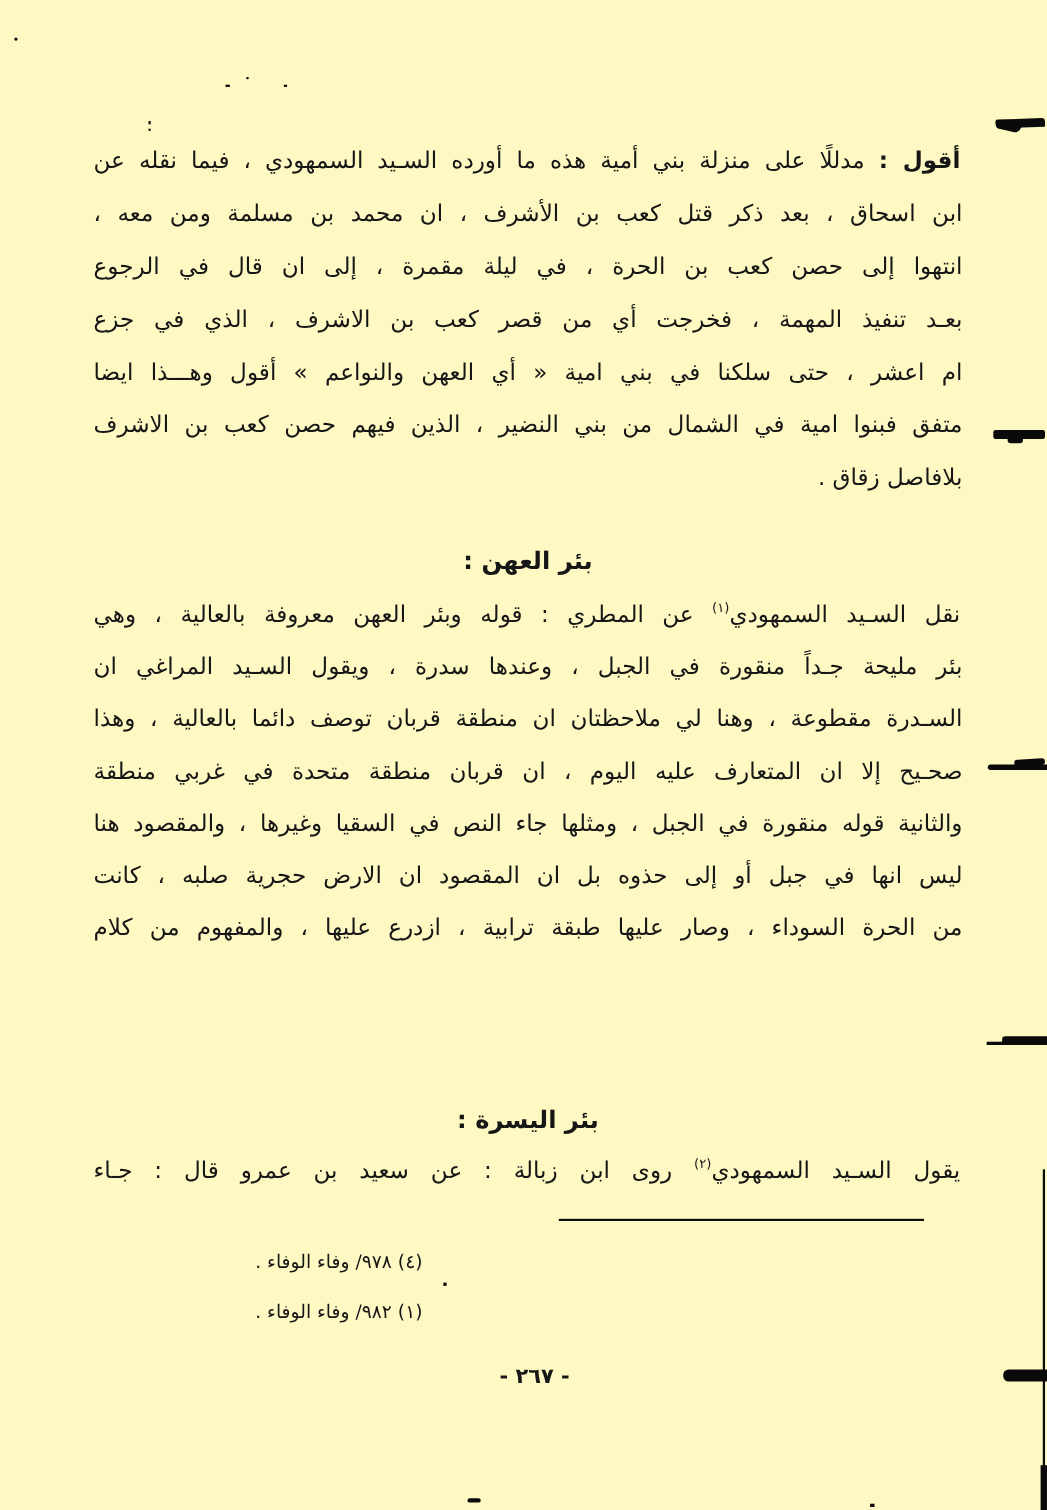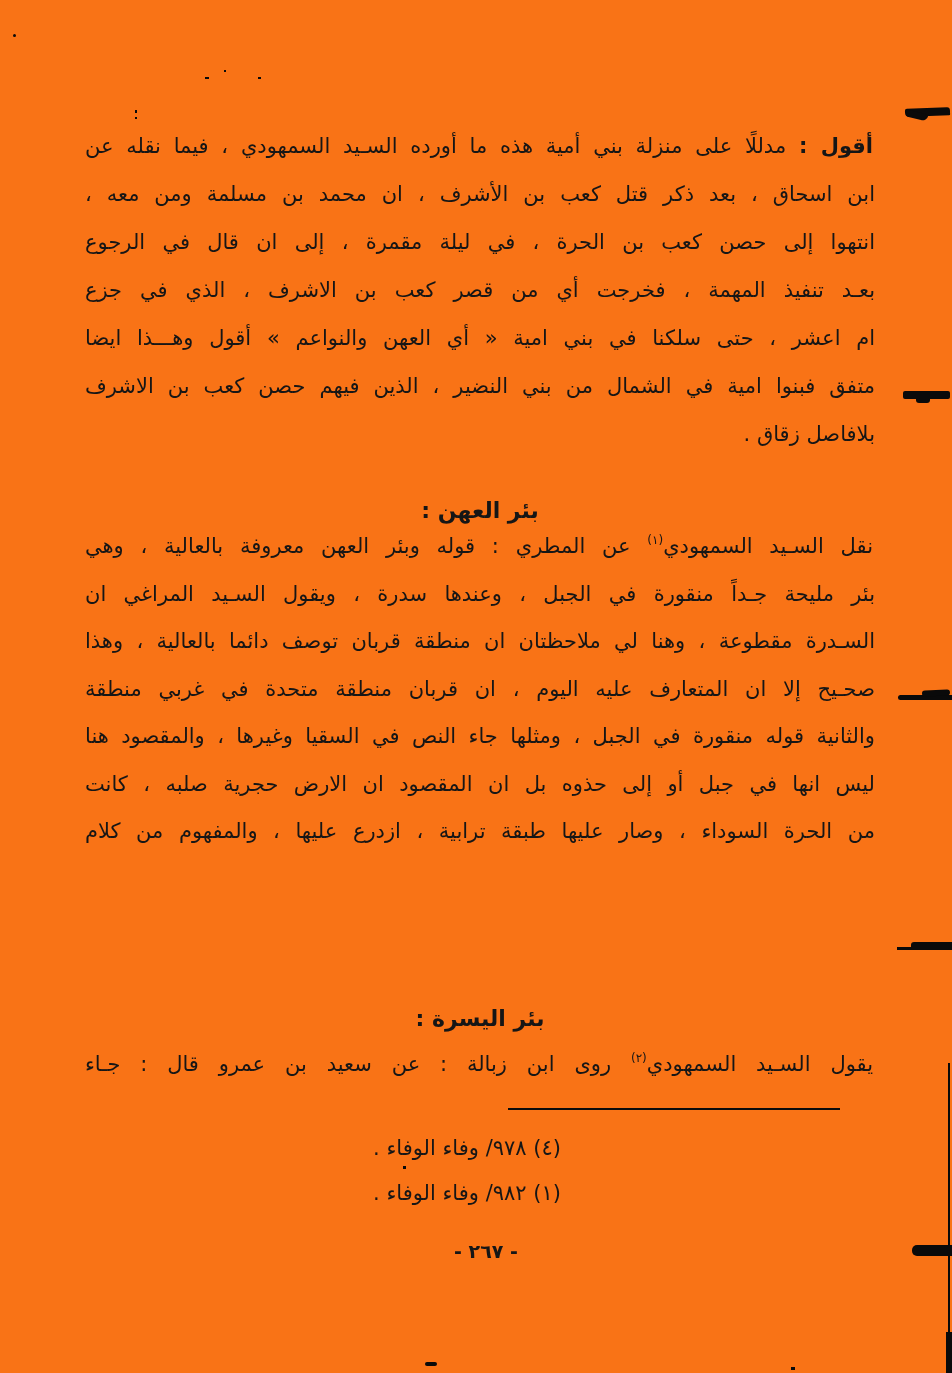--- a/index.html
+++ b/index.html
@@ -1,19 +1,19 @@
 <!DOCTYPE html>
 <html lang="ar"><head>
 <meta charset="utf-8">
 <style>
   html,body{margin:0;padding:0;background:#e8e8e8;}
   .page{
     position:relative;
     width:952px;height:1373px;
-    background:#f97316;
+    background:#fef9c3;
     overflow:hidden;
     font-family:"DejaVu Sans",sans-serif;
     color:#161616;
   }
   .block{position:absolute;right:77px;width:790px;direction:rtl;}
   .para{font-size:21px;line-height:48px;}
   .para .line{
     text-align:justify;
     text-align-last:justify;
     white-space:nowrap;
@@ -25,21 +25,21 @@
   .para .line.indent{padding-right:2px;}
   .lead{font-weight:bold;}
   .sup{font-size:12px;vertical-align:9px;letter-spacing:-1px;}
   .heading{
     font-size:22px;font-weight:bold;text-align:center;direction:rtl;
   }
   #para2{line-height:47.5px;}
   .fn-rule{position:absolute;left:508px;top:1108px;width:332px;height:2px;background:#0c0c0c;}
   .footnotes{
     position:absolute;right:250px;top:1126px;width:470px;
-    direction:rtl;text-align:center;font-size:21px;line-height:45px;
+    direction:rtl;text-align:left;font-size:17px;line-height:45px;
   }
   .page-number{
     position:absolute;top:1240px;left:0;width:972px;
     text-align:center;font-size:19px;letter-spacing:3px;font-weight:bold;
   }
   
   .art{position:absolute;background:#0a0a0a;}
   .a1a{left:905px;top:108px;width:45px;height:8px;transform:rotate(-2deg);border-radius:2px 3px 1px 4px;}
   .a1b{left:906px;top:112px;width:22px;height:7px;transform:rotate(14deg);border-radius:0 0 6px 2px;}
   .a2a{left:903px;top:391px;width:47px;height:8px;border-radius:2px;}
@@ -71,21 +71,21 @@
     <div class="line">ابن اسحاق ، بعد ذكر قتل كعب بن الأشرف ، ان محمد بن مسلمة ومن معه ،</div>
     <div class="line">انتهوا إلى حصن كعب بن الحرة ، في ليلة مقمرة ، إلى ان قال في الرجوع</div>
     <div class="line">بعـد تنفيذ المهمة ، فخرجت أي من قصر كعب بن الاشرف ، الذي في جزع</div>
     <div class="line">ام اعشر ، حتى سلكنا في بني امية « أي العهن والنواعم » أقول وهـــذا ايضا</div>
     <div class="line">متفق فبنوا امية في الشمال من بني النضير ، الذين فيهم حصن كعب بن الاشرف</div>
     <div class="line end">بلافاصل زقاق .</div>
   </section>
 
   <h2 class="block heading" style="top:480px;">بئر العهن :</h2>
 
-  <section class="block para" id="para2" style="top:517px;">
+  <section class="block para" id="para2" style="top:529px;">
     <div class="line indent"><span>نقل السـيد السمهودي</span><span class="sup">(١)</span><span> عن المطري : قوله وبئر العهن معروفة بالعالية ، وهي</span></div>
     <div class="line">بئر مليحة جـداً منقورة في الجبل ، وعندها سدرة ، ويقول السـيد المراغي ان</div>
     <div class="line">السـدرة مقطوعة ، وهنا لي ملاحظتان ان منطقة قربان توصف دائما بالعالية ، وهذا</div>
     <div class="line">صحـيح إلا ان المتعارف عليه اليوم ، ان قربان منطقة متحدة في غربي منطقة</div>
     <div class="line">والثانية قوله منقورة في الجبل ، ومثلها جاء النص في السقيا وغيرها ، والمقصود هنا</div>
     <div class="line">ليس انها في جبل أو إلى حذوه بل ان المقصود ان الارض حجرية صلبه ، كانت</div>
     <div class="line">من الحرة السوداء ، وصار عليها طبقة ترابية ، ازدرع عليها ، والمفهوم من كلام</div>
   </section>
 
   <h2 class="block heading" style="top:988px;">بئر اليسرة :</h2>

